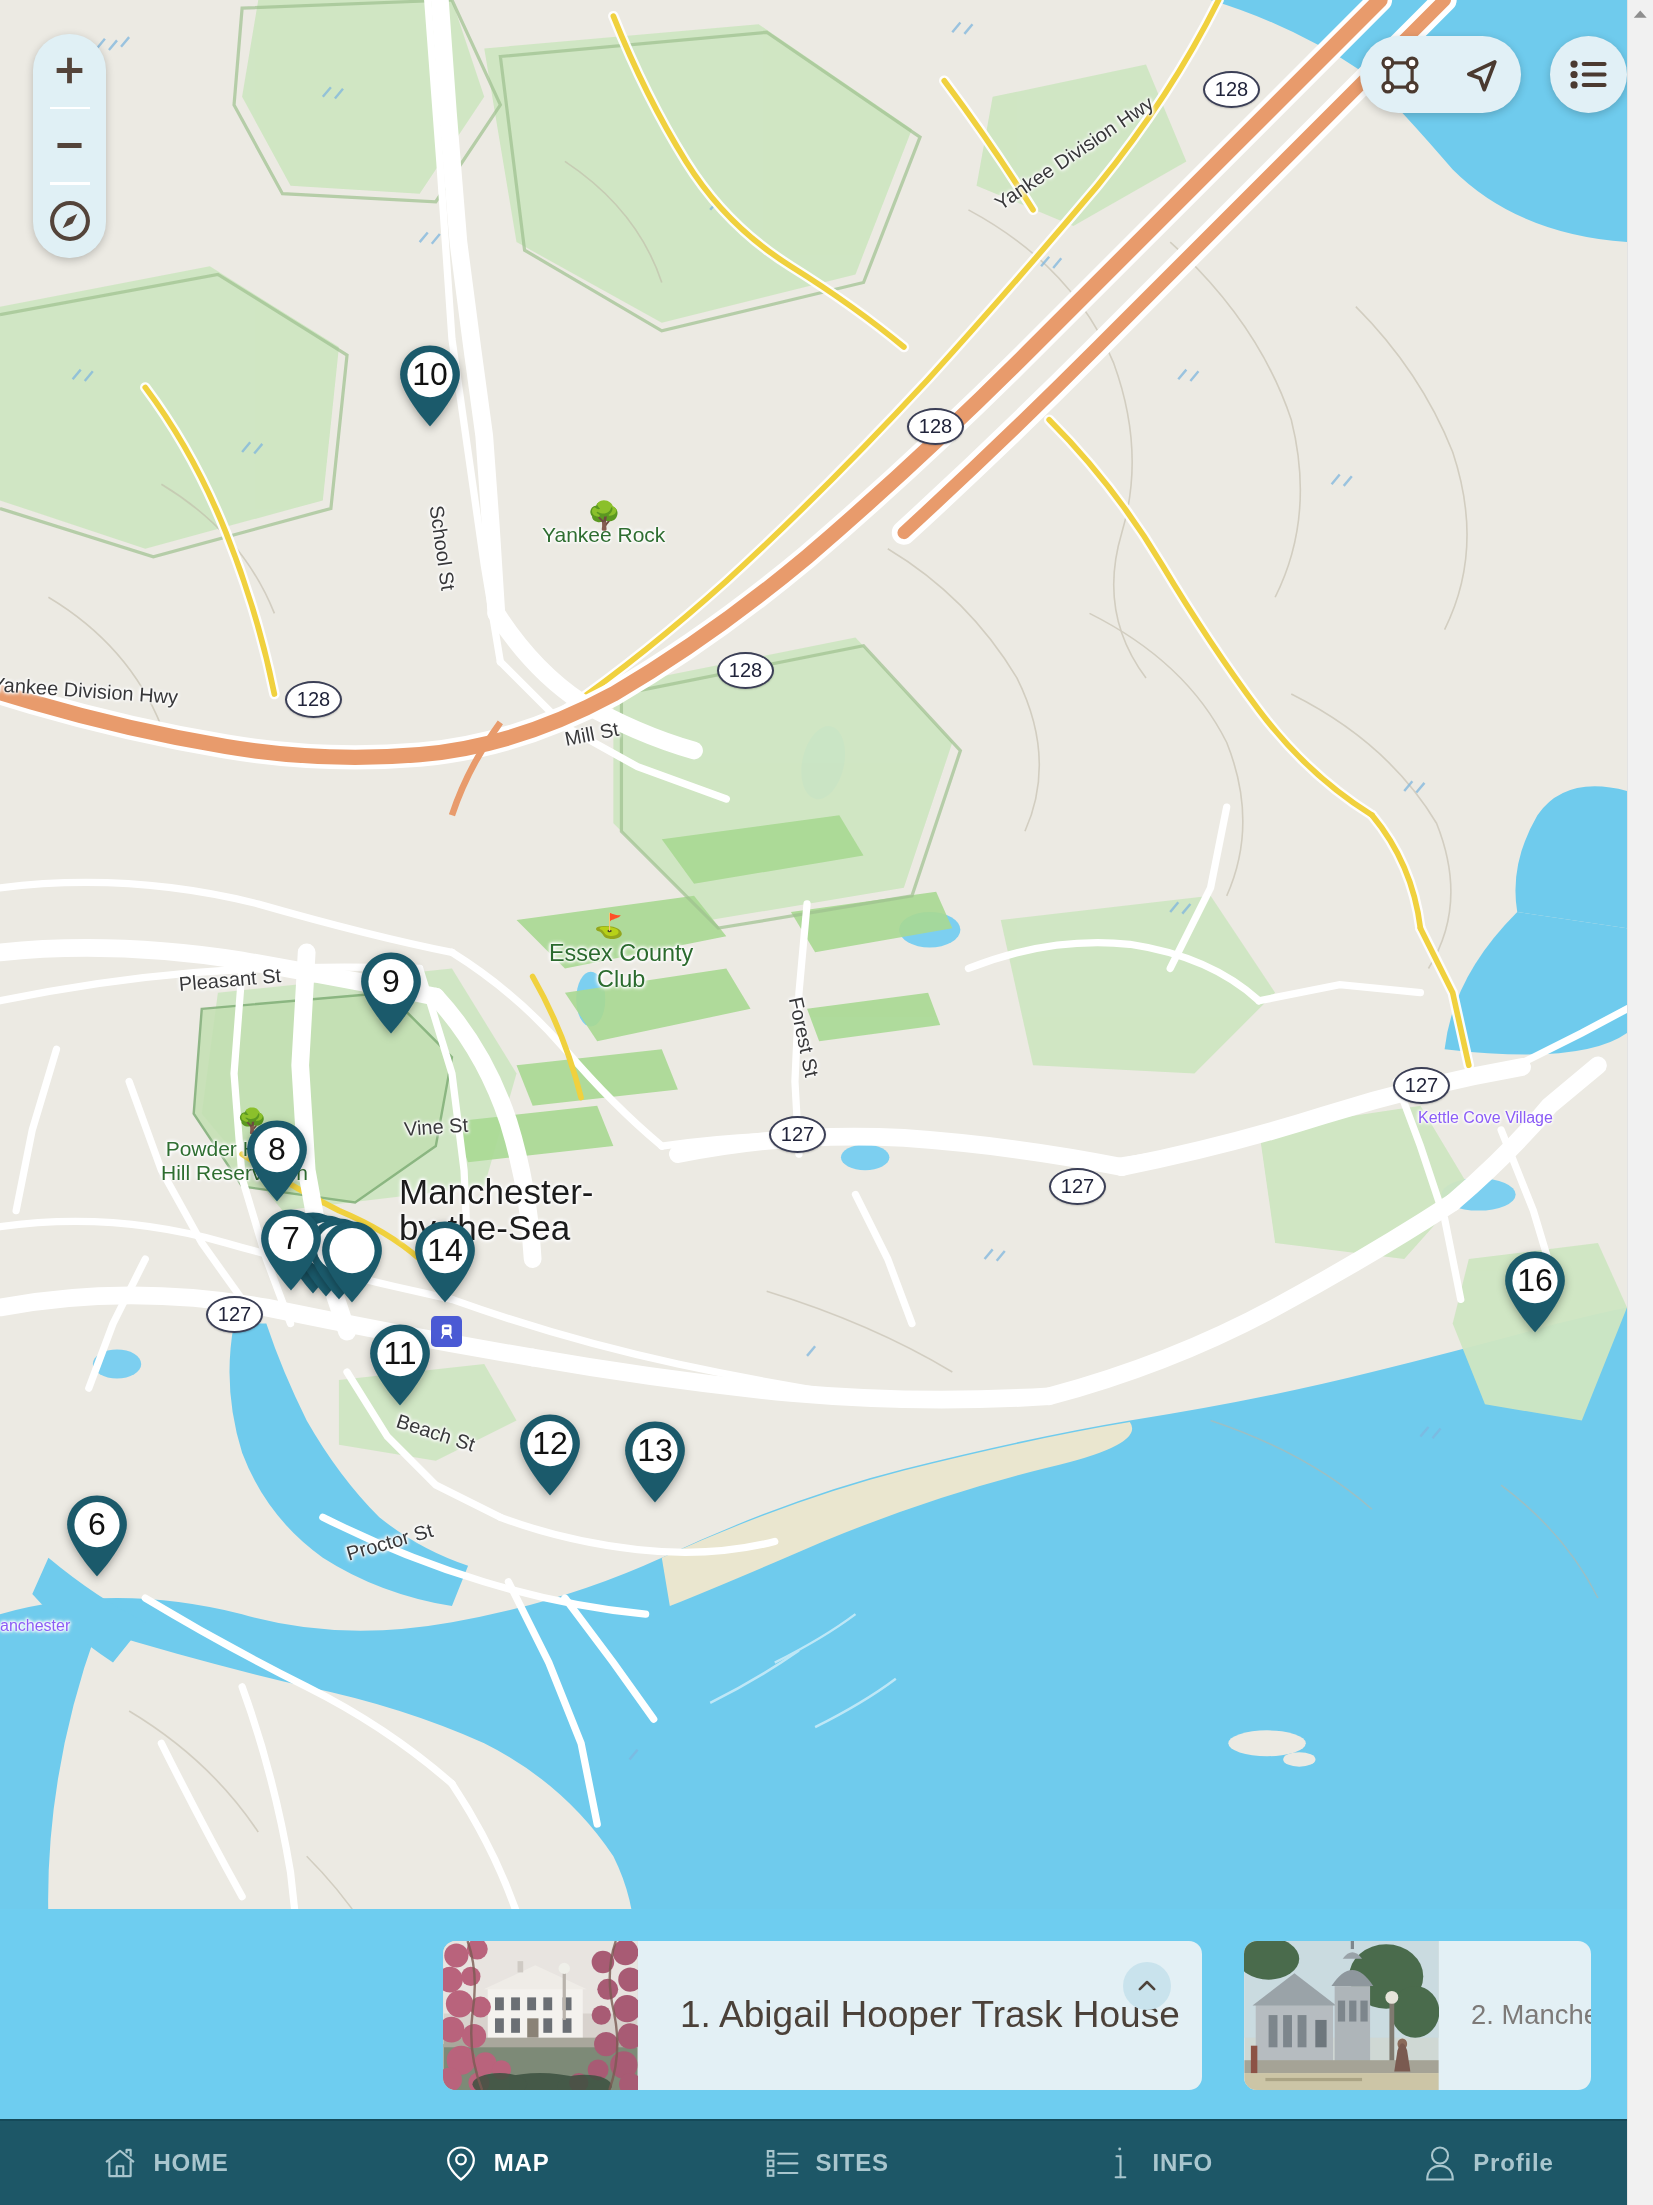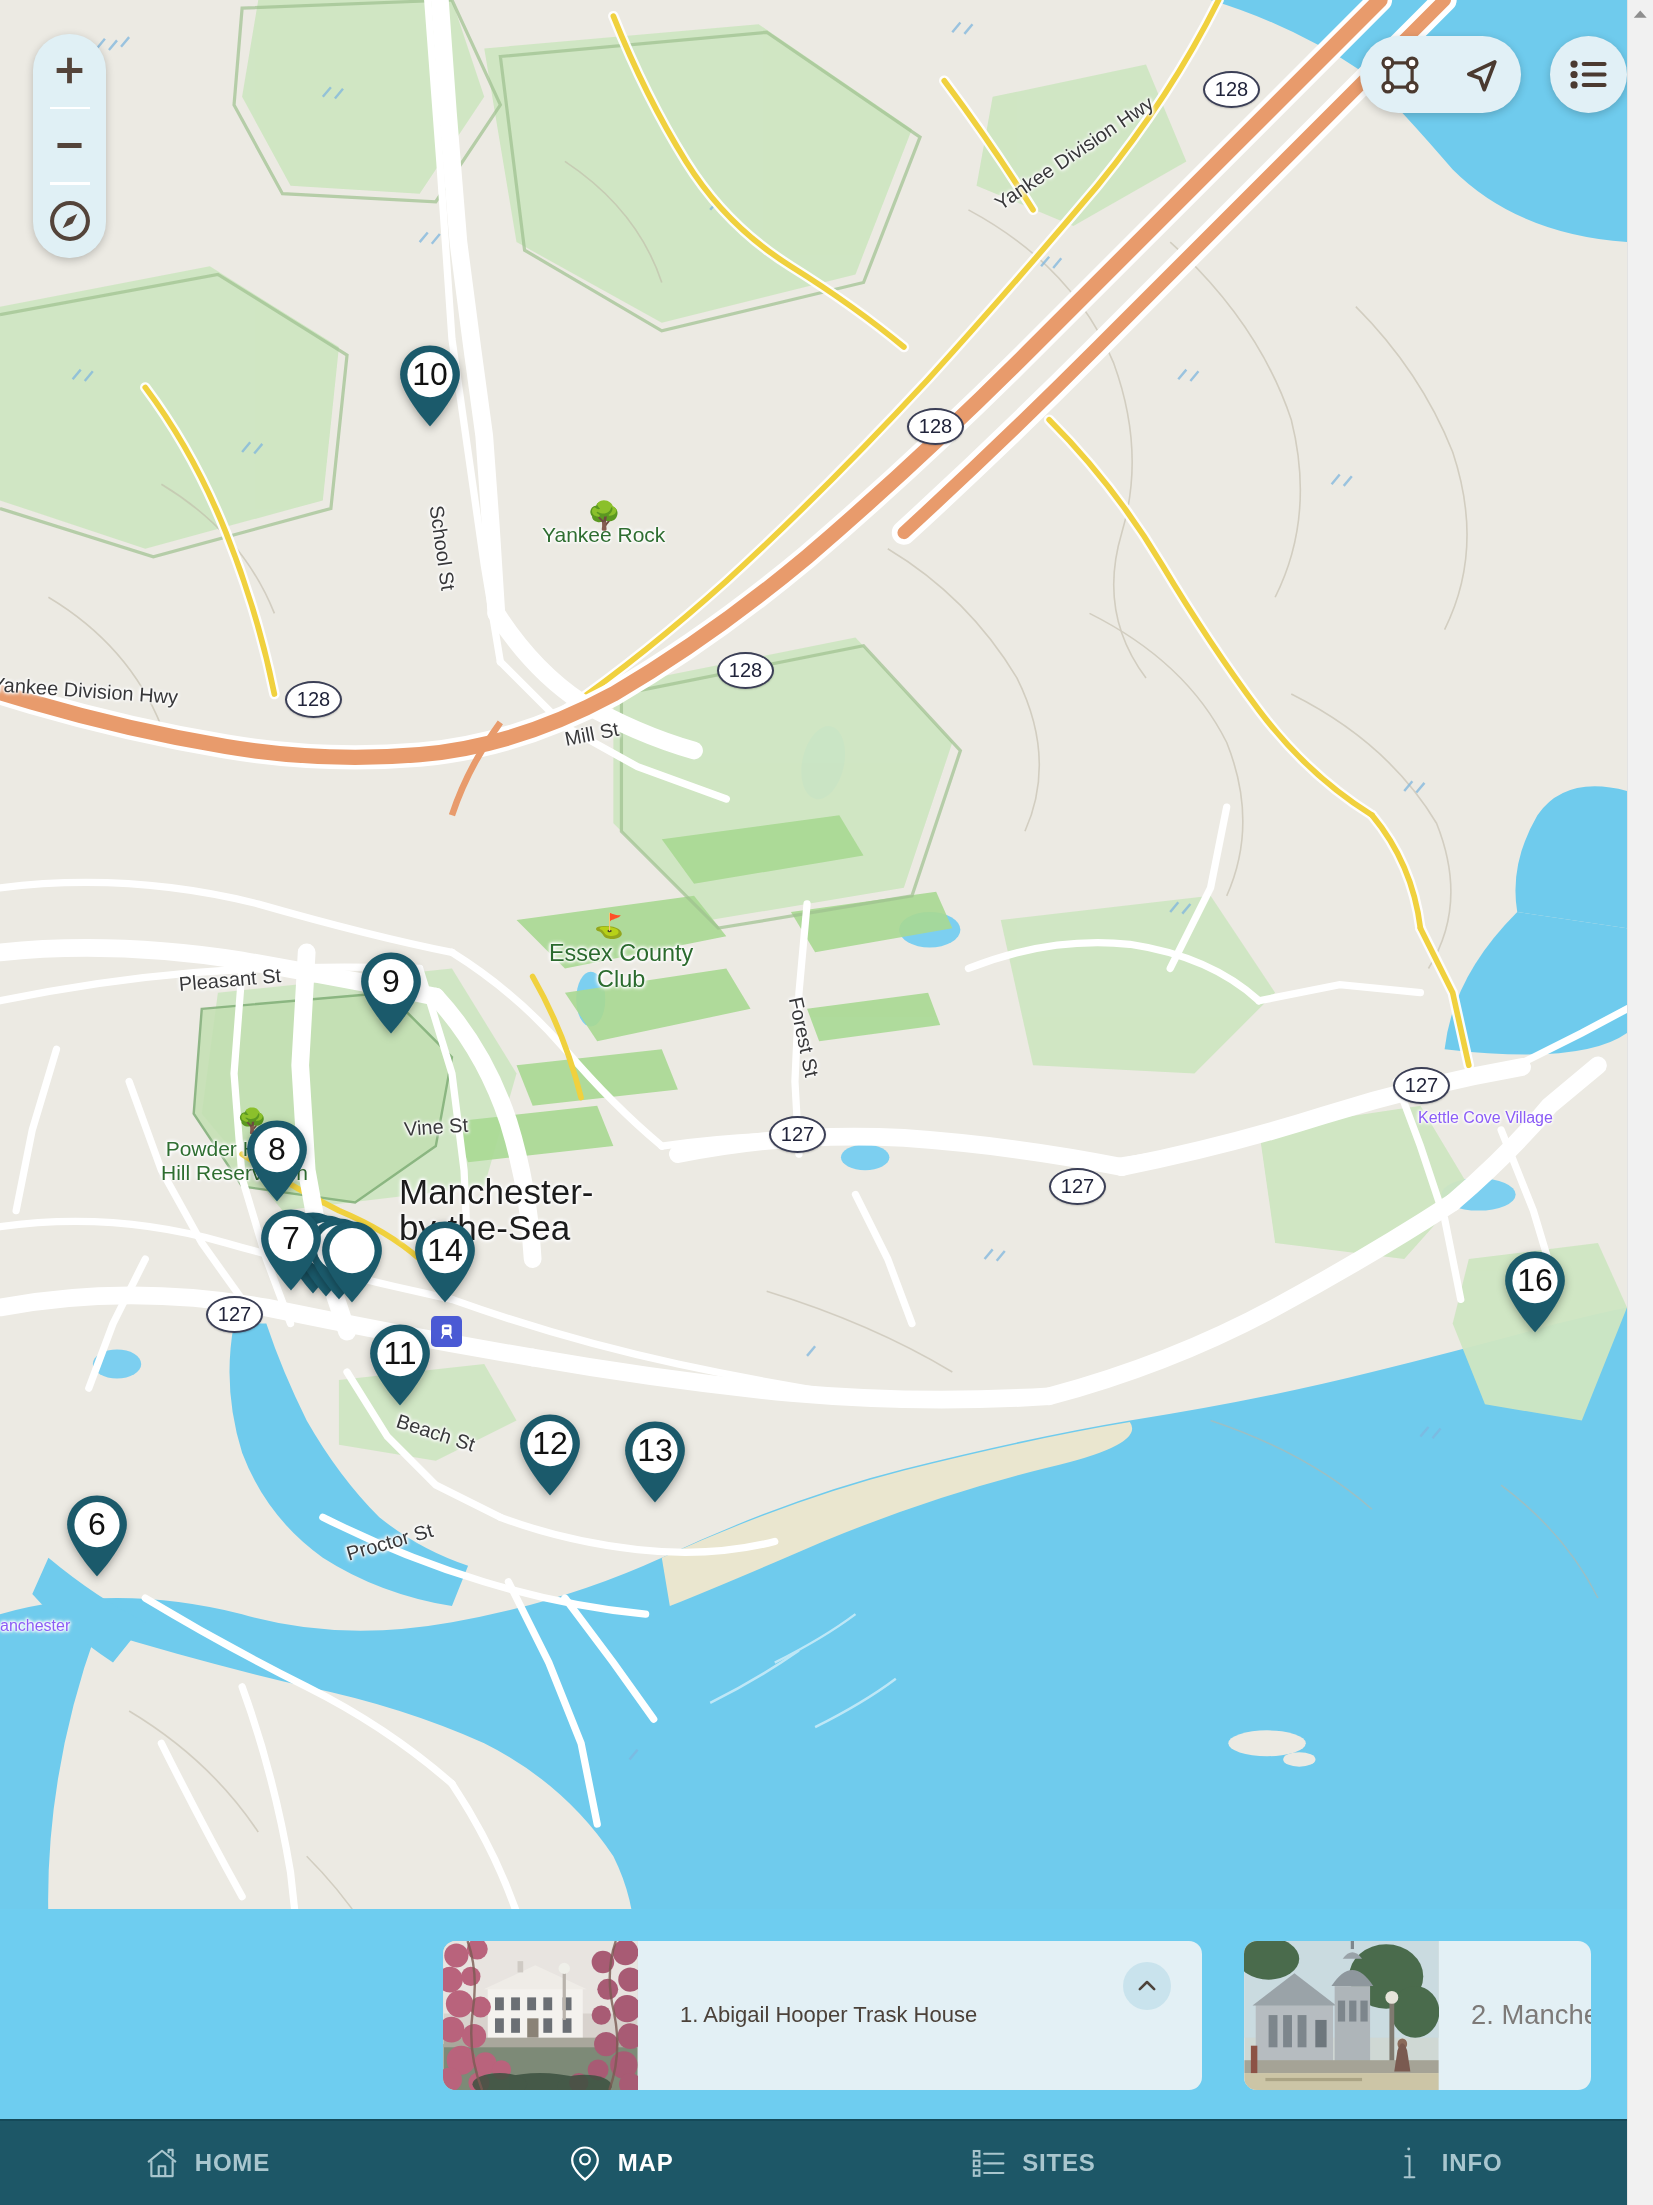--- a/index.html
+++ b/index.html
@@ -129,21 +129,21 @@
     overflow: hidden;
   }
   .site-card.primary { width: 759px; margin-left: 443px; }
   .site-card.next { width: 347px; margin-left: 42px; }
   .card-thumb {
     width: 195px; height: 149px;
     flex: 0 0 auto;
     position: relative; overflow: hidden;
   }
   .card-title {
-    font-size: 22px; color: #4b4139; font-weight: 400;
+    font-size: 37px; color: #4b4139; font-weight: 400;
     padding-left: 42px; white-space: nowrap;
   }
   .site-card.next .card-title { color:#7d7a78; font-size: 27.4px; padding-left: 32px; }
   .card-collapse {
     position: absolute; right: 31px; top: 21px;
     width: 48px; height: 48px; border-radius: 24px;
     background: #c9e3ed;
     display:flex; align-items:center; justify-content:center;
   }
 
@@ -738,20 +738,29 @@
       <span class="nav-icon">
         <svg width="19.4" height="37" viewBox="0 0 24 46" fill="none" stroke="#a9c6ce" stroke-width="2.6" stroke-linecap="round">
           <circle cx="12" cy="5" r="1.8" fill="#a9c6ce" stroke="none"></circle>
           <path d="M8 14 H13 V40"></path>
           <path d="M7 40 H19"></path>
         </svg>
       </span>
       <span class="nav-label">INFO</span>
     </div>
 
+    <div class="nav-item">
+      <span class="nav-icon">
+        <svg width="32" height="37" viewBox="0 0 40 46" fill="none" stroke="#a9c6ce" stroke-width="2.6">
+          <circle cx="20" cy="13" r="10"></circle>
+          <path d="M4 43 C4 31 12 26 20 26 C28 26 36 31 36 43 Z"></path>
+        </svg>
+      </span>
+      <span class="nav-label">Profile</span>
+    </div>
 
   </div>
 
   <div id="scroll-track">
     <div id="scroll-up">
       <svg width="14.5" height="9.7" viewBox="0 0 18 12">
         <path d="M9 2 L17 11 L1 11 Z" fill="#8e8e8e"></path>
       </svg>
     </div>
   </div>

